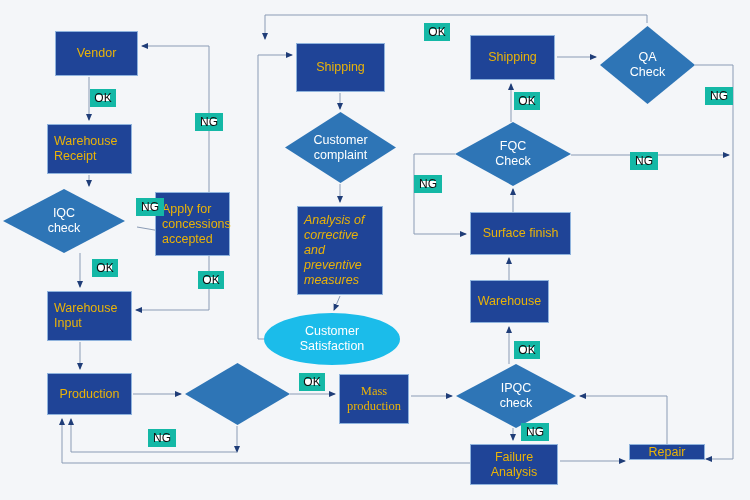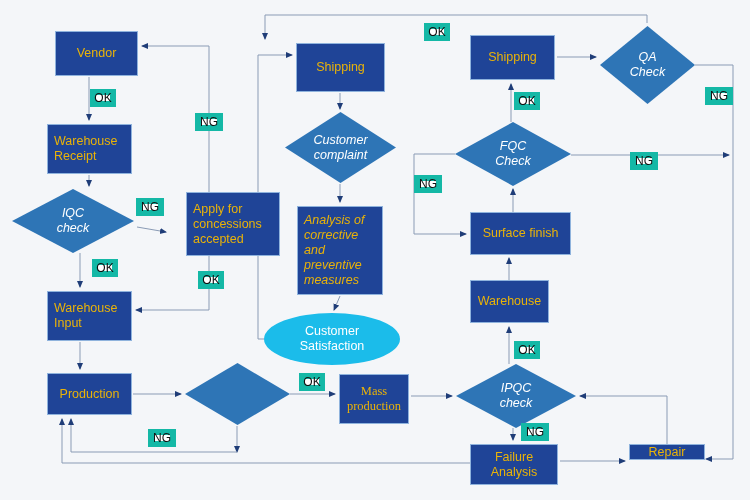--- a/index.html
+++ b/index.html
@@ -25,21 +25,21 @@
     padding:4px 6px;
     text-align:left;
     justify-content:flex-start;
   }
   .proc.center{justify-content:center;text-align:center;}
   .proc .lbl{width:100%;}
 
   .dec{color:#ffffff;font-size:12.5px;line-height:15px;text-align:center;}
   .dec .shape{position:absolute;left:0;top:0;width:100%;height:100%;background:#2e75b6;
      clip-path:polygon(50% 0,100% 50%,50% 100%,0 50%);}
-  .dec .lbl{position:relative;z-index:2;width:100%;text-align:center;font-style:italic;}
+  .dec .lbl{position:relative;z-index:2;width:100%;text-align:center;}
 
   .term{color:#ffffff;font-size:12.5px;line-height:15px;text-align:center;}
   .term .shape{position:absolute;left:0;top:0;width:100%;height:100%;background:#1bbcea;border-radius:50%;}
   .term .lbl{position:relative;z-index:2;width:100%;text-align:center;}
 
   .tag{
     position:absolute;
     background:#ffffff;
     border:6px solid #14b8a6;
     color:#111111;
@@ -98,25 +98,25 @@
     </g>
   </svg>
 
   <div id="nodes-layer">
       <div class="node proc center" style="left: 55px; top: 31px; width: 83px; height: 45px;">
         <div class="lbl">Vendor</div>
       </div>
       <div class="node proc" style="left: 47px; top: 124px; width: 85px; height: 50px;">
         <div class="lbl">Warehouse<br>Receipt</div>
       </div>
-      <div class="node dec" style="left: 12px; top: 189px; width: 122px; height: 64px;">
+      <div class="node dec" style="left: 3px; top: 189px; width: 122px; height: 64px;">
         <div class="shape"></div>
         <div class="lbl">IQC<br>check</div>
       </div>
-      <div class="node proc" style="left: 186px; top: 192px; width: 94px; height: 64px; justify-content: flex-end;">
+      <div class="node proc" style="left: 155px; top: 192px; width: 75px; height: 64px; justify-content: flex-end;">
         <div class="lbl">Apply for<br>concessions<br>accepted</div>
       </div>
       <div class="node proc" style="left: 47px; top: 291px; width: 85px; height: 50px;">
         <div class="lbl">Warehouse<br>Input</div>
       </div>
       <div class="node proc center" style="left: 47px; top: 373px; width: 85px; height: 42px;">
         <div class="lbl">Production</div>
       </div>
       <div class="node dec" style="left: 185px; top: 363px; width: 105px; height: 62px;">
         <div class="shape"></div>

